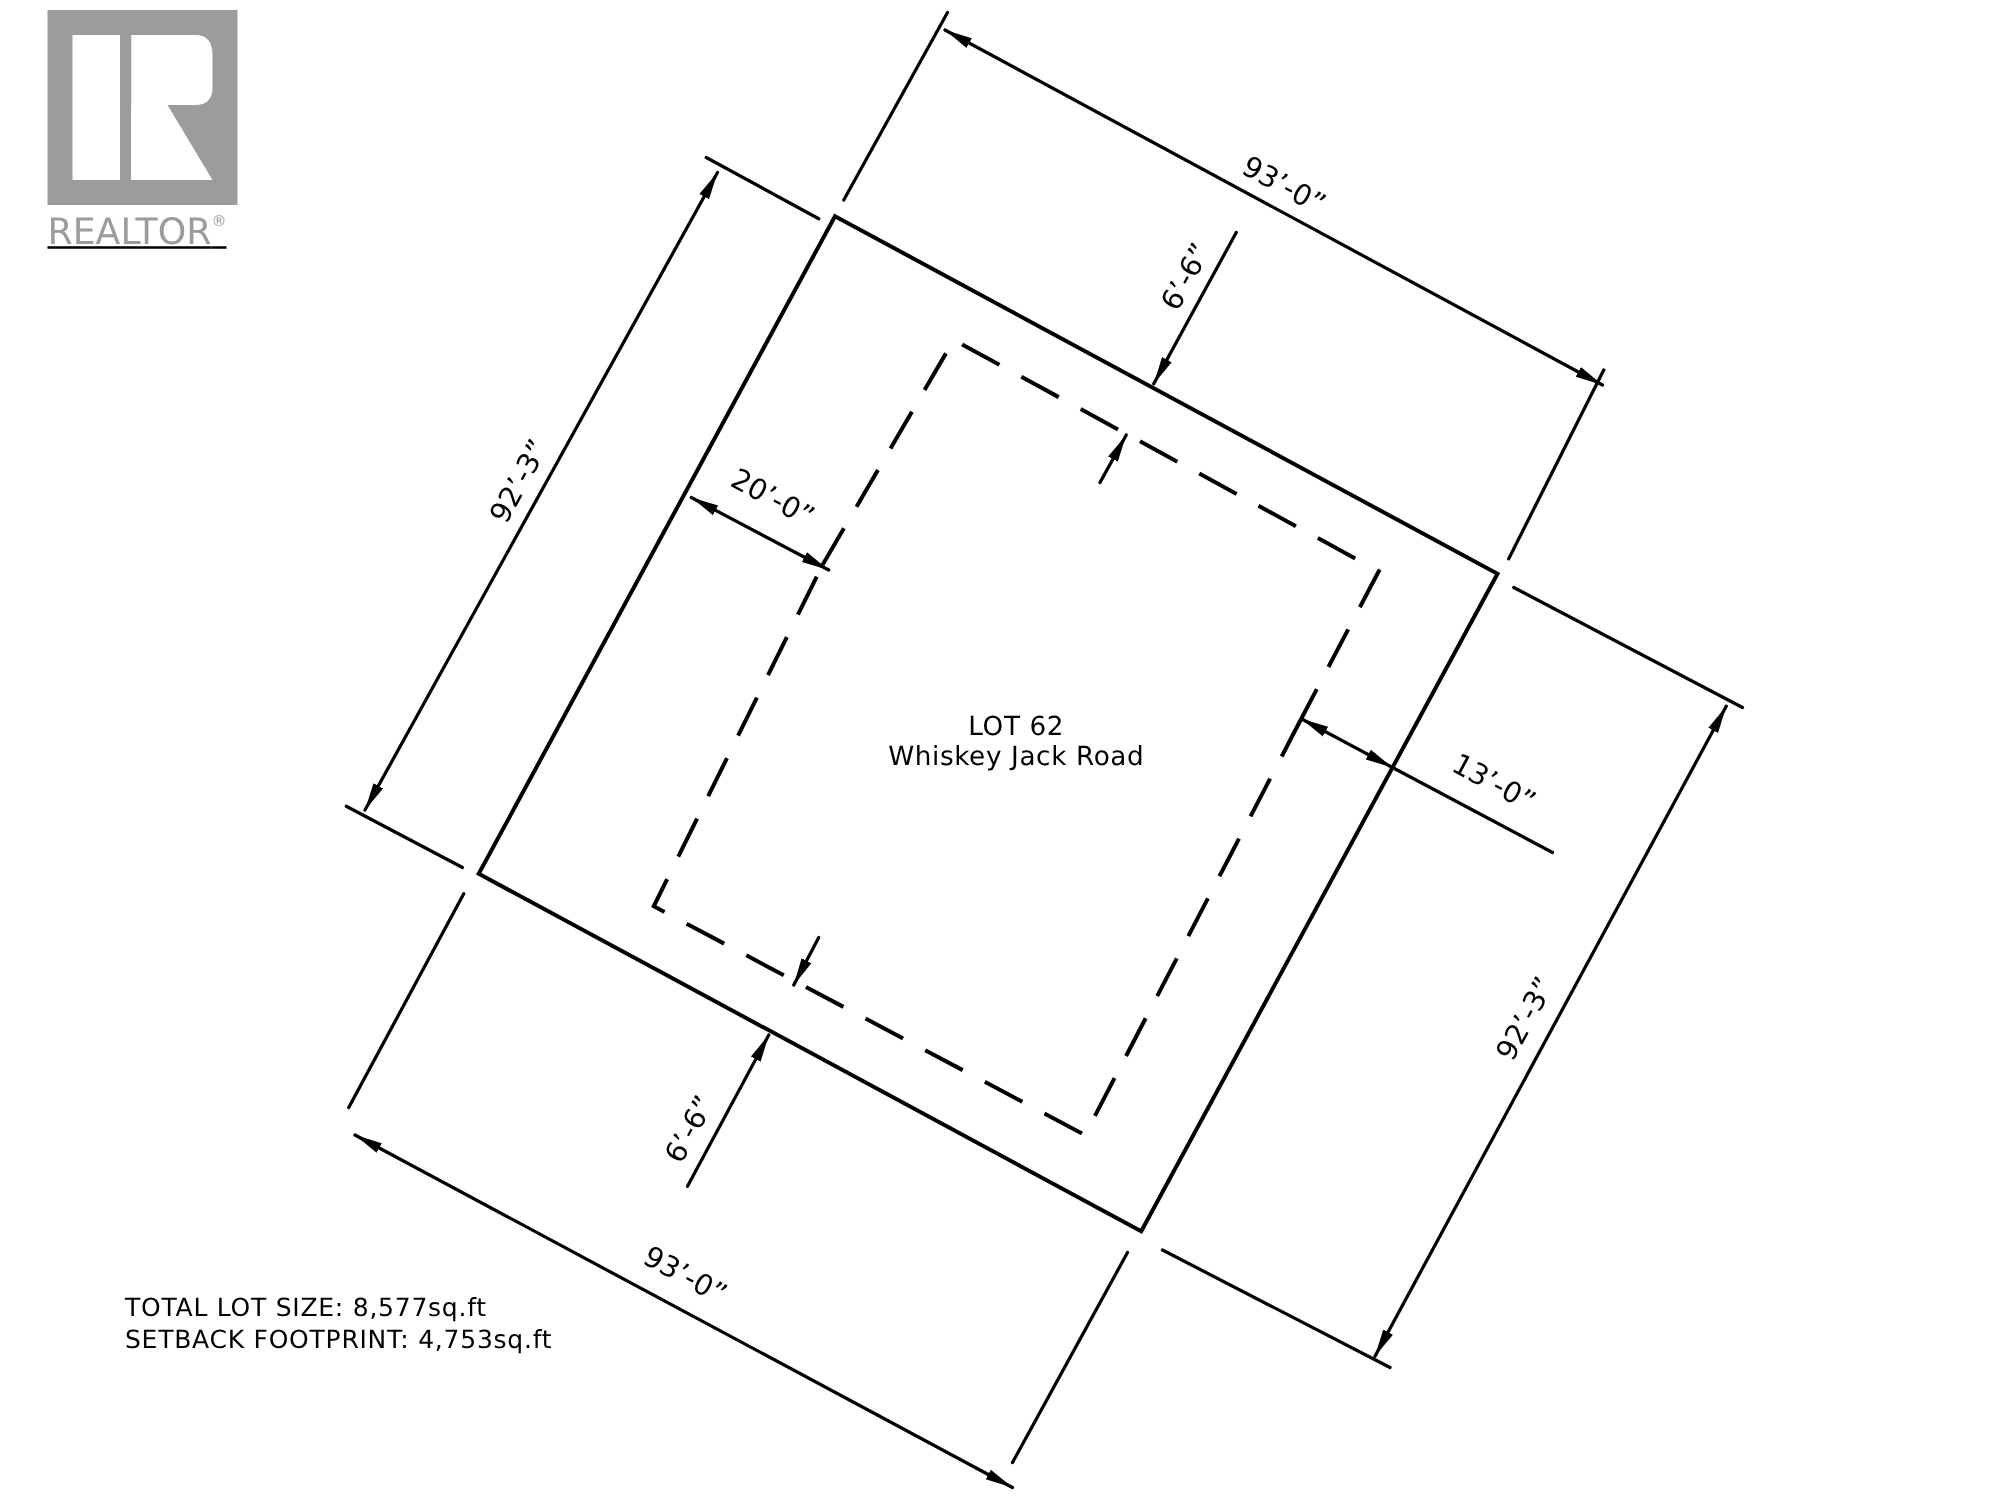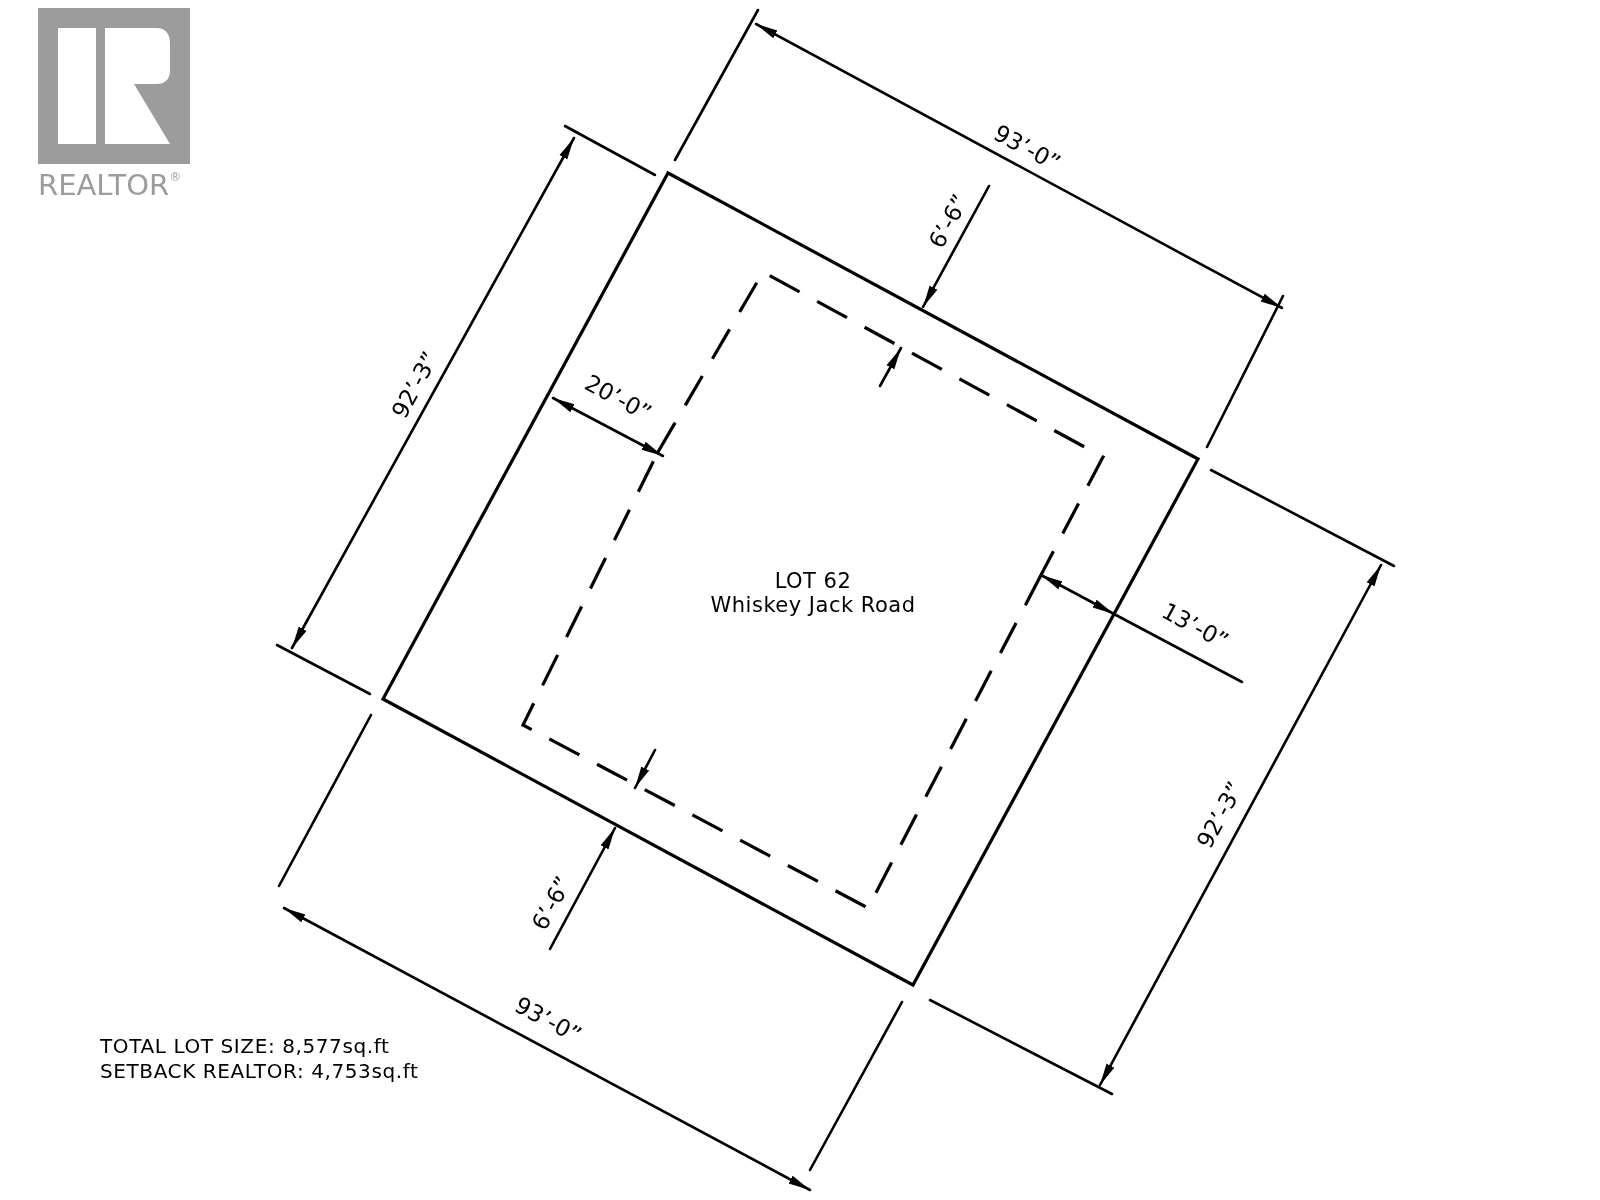--- a/index.html
+++ b/index.html
@@ -7,21 +7,21 @@
          font-family: "DejaVu Sans", sans-serif; }
   #canvas { position: absolute; left: 0; top: 0; width: 1600px; height: 1200px; }
   .line { stroke: #000; stroke-width: 3.2; fill: none; stroke-linecap: round; }
   .dim  { stroke: #000; stroke-width: 2.6; fill: none; stroke-linecap: round; }
   .dash { stroke: #000; stroke-width: 3.2; fill: none; stroke-dasharray: 34 20; stroke-linecap: butt; }
   .lbl  { font-family: "DejaVu Sans", sans-serif; font-size: 23px; fill: #000; }
   .center-lbl { font-family: "DejaVu Sans", sans-serif; font-size: 21px; fill: #000; text-anchor: middle; letter-spacing: 0.5px; }
   .summary { position: absolute; left: 100px; top: 1034px; font-family: "DejaVu Sans", sans-serif;
              font-size: 20px; line-height: 25px; color: #000; letter-spacing: 0.6px; }
   .summary div { white-space: pre; }
-  .logo { position: absolute; left: 38px; top: 8px; width: 168px; }
+  .logo { position: absolute; left: 38px; top: 8px; width: 168px; text-decoration: underline; }
   .logo-box { width: 152px; height: 156px; background: #9c9c9c; position: relative; }
   .logo-text { font-family: "DejaVu Sans", sans-serif; font-size: 29px; color: #9c9c9c;
                letter-spacing: 0px; margin-top: 4px; }
   .logo-text sup { font-size: 12px; vertical-align: top; position: relative; top: 2px; }
 </style>
 </head>
 <body>
 
 <div class="logo">
   <div class="logo-box">
@@ -84,14 +84,14 @@
   <text class="lbl" transform="translate(545,932) rotate(-61.6)">6’-6”</text>
   <text class="lbl" transform="translate(583,388) rotate(28.4)">20’-0”</text>
   <text class="lbl" transform="translate(1160,616) rotate(28.4)">13’-0”</text>
 
   <text class="center-lbl" x="813" y="588">LOT 62</text>
   <text class="center-lbl" x="813" y="612">Whiskey Jack Road</text>
 </svg>
 
 <div class="summary">
   <div>TOTAL LOT SIZE: 8,577sq.ft</div>
-  <div>SETBACK REALTOR: 4,753sq.ft</div>
+  <div>SETBACK FOOTPRINT: 4,753sq.ft</div>
 </div>
 
 </body></html>

